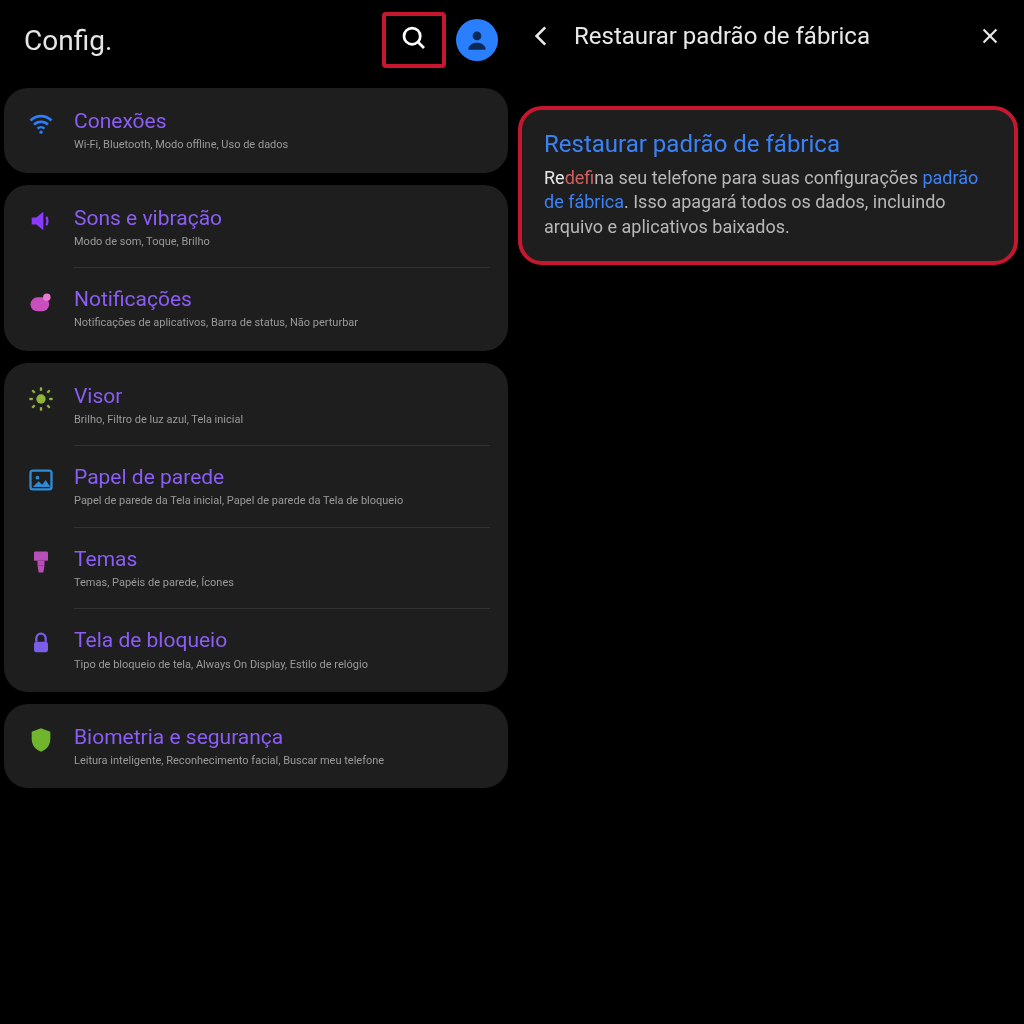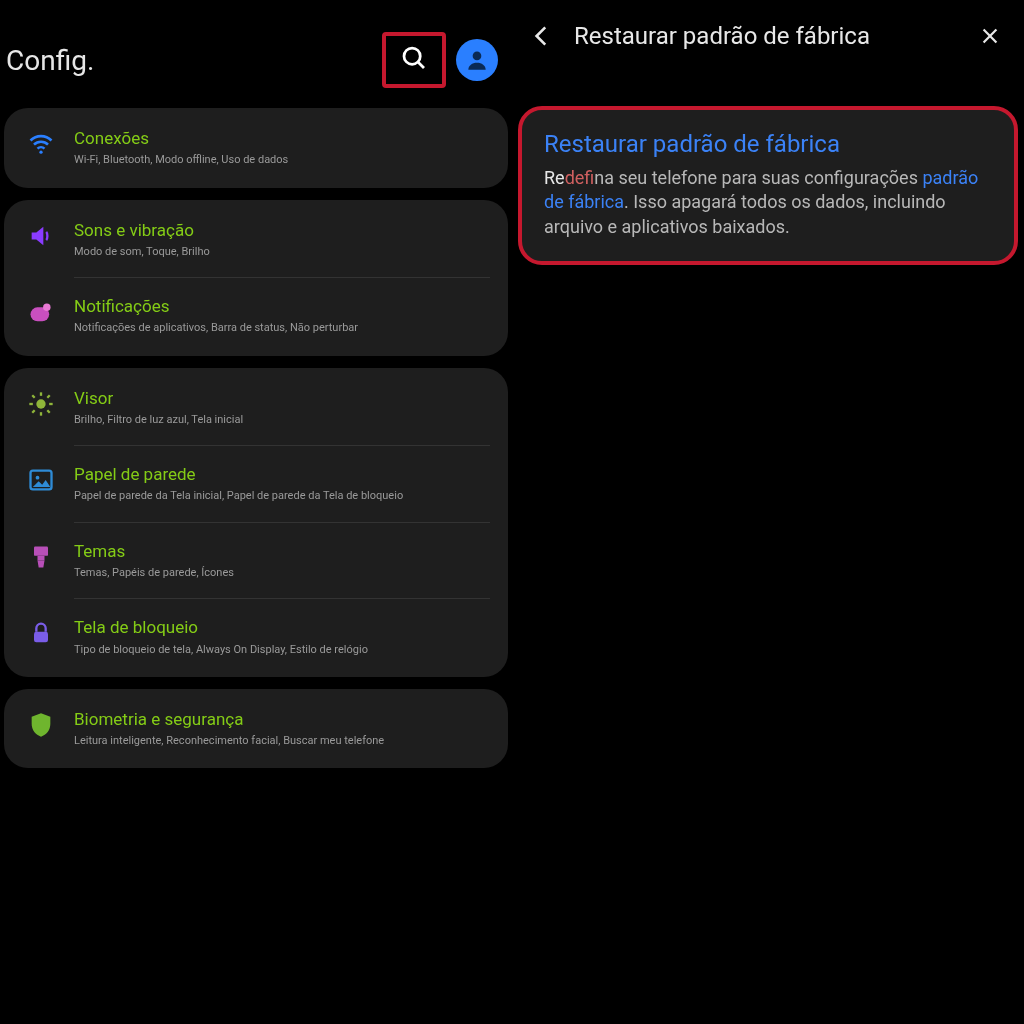--- a/index.html
+++ b/index.html
@@ -20,22 +20,21 @@
     width: 512px;
     height: 1024px;
     background: #000;
     position: relative;
   }
   
   .header-left {
     display: flex;
     align-items: center;
     justify-content: space-between;
-    padding: 12px 14px 14px 6px;
-    margin-top: 20px;
+    padding: 12px 14px 14px 24px;
   }
   .header-title {
     font-size: 28px;
     font-weight: 400;
     color: #e6e6e6;
   }
   .header-actions {
     display: flex;
     align-items: center;
     gap: 10px;
@@ -75,22 +74,22 @@
     width: 46px;
     min-width: 46px;
     display: flex;
     align-items: center;
     justify-content: center;
     padding-top: 2px;
   }
   .row-icon svg { width: 28px; height: 28px; }
   .row-text { flex: 1; padding-left: 10px; }
   .row-title {
-    font-size: 17px;
-    color: #84cc16;
+    font-size: 21px;
+    color: #8b5cf6;
     font-weight: 400;
     line-height: 1.25;
   }
   .row-sub {
     font-size: 11px;
     color: #9a9a9a;
     line-height: 1.3;
     margin-top: 4px;
   }
   .divider {

